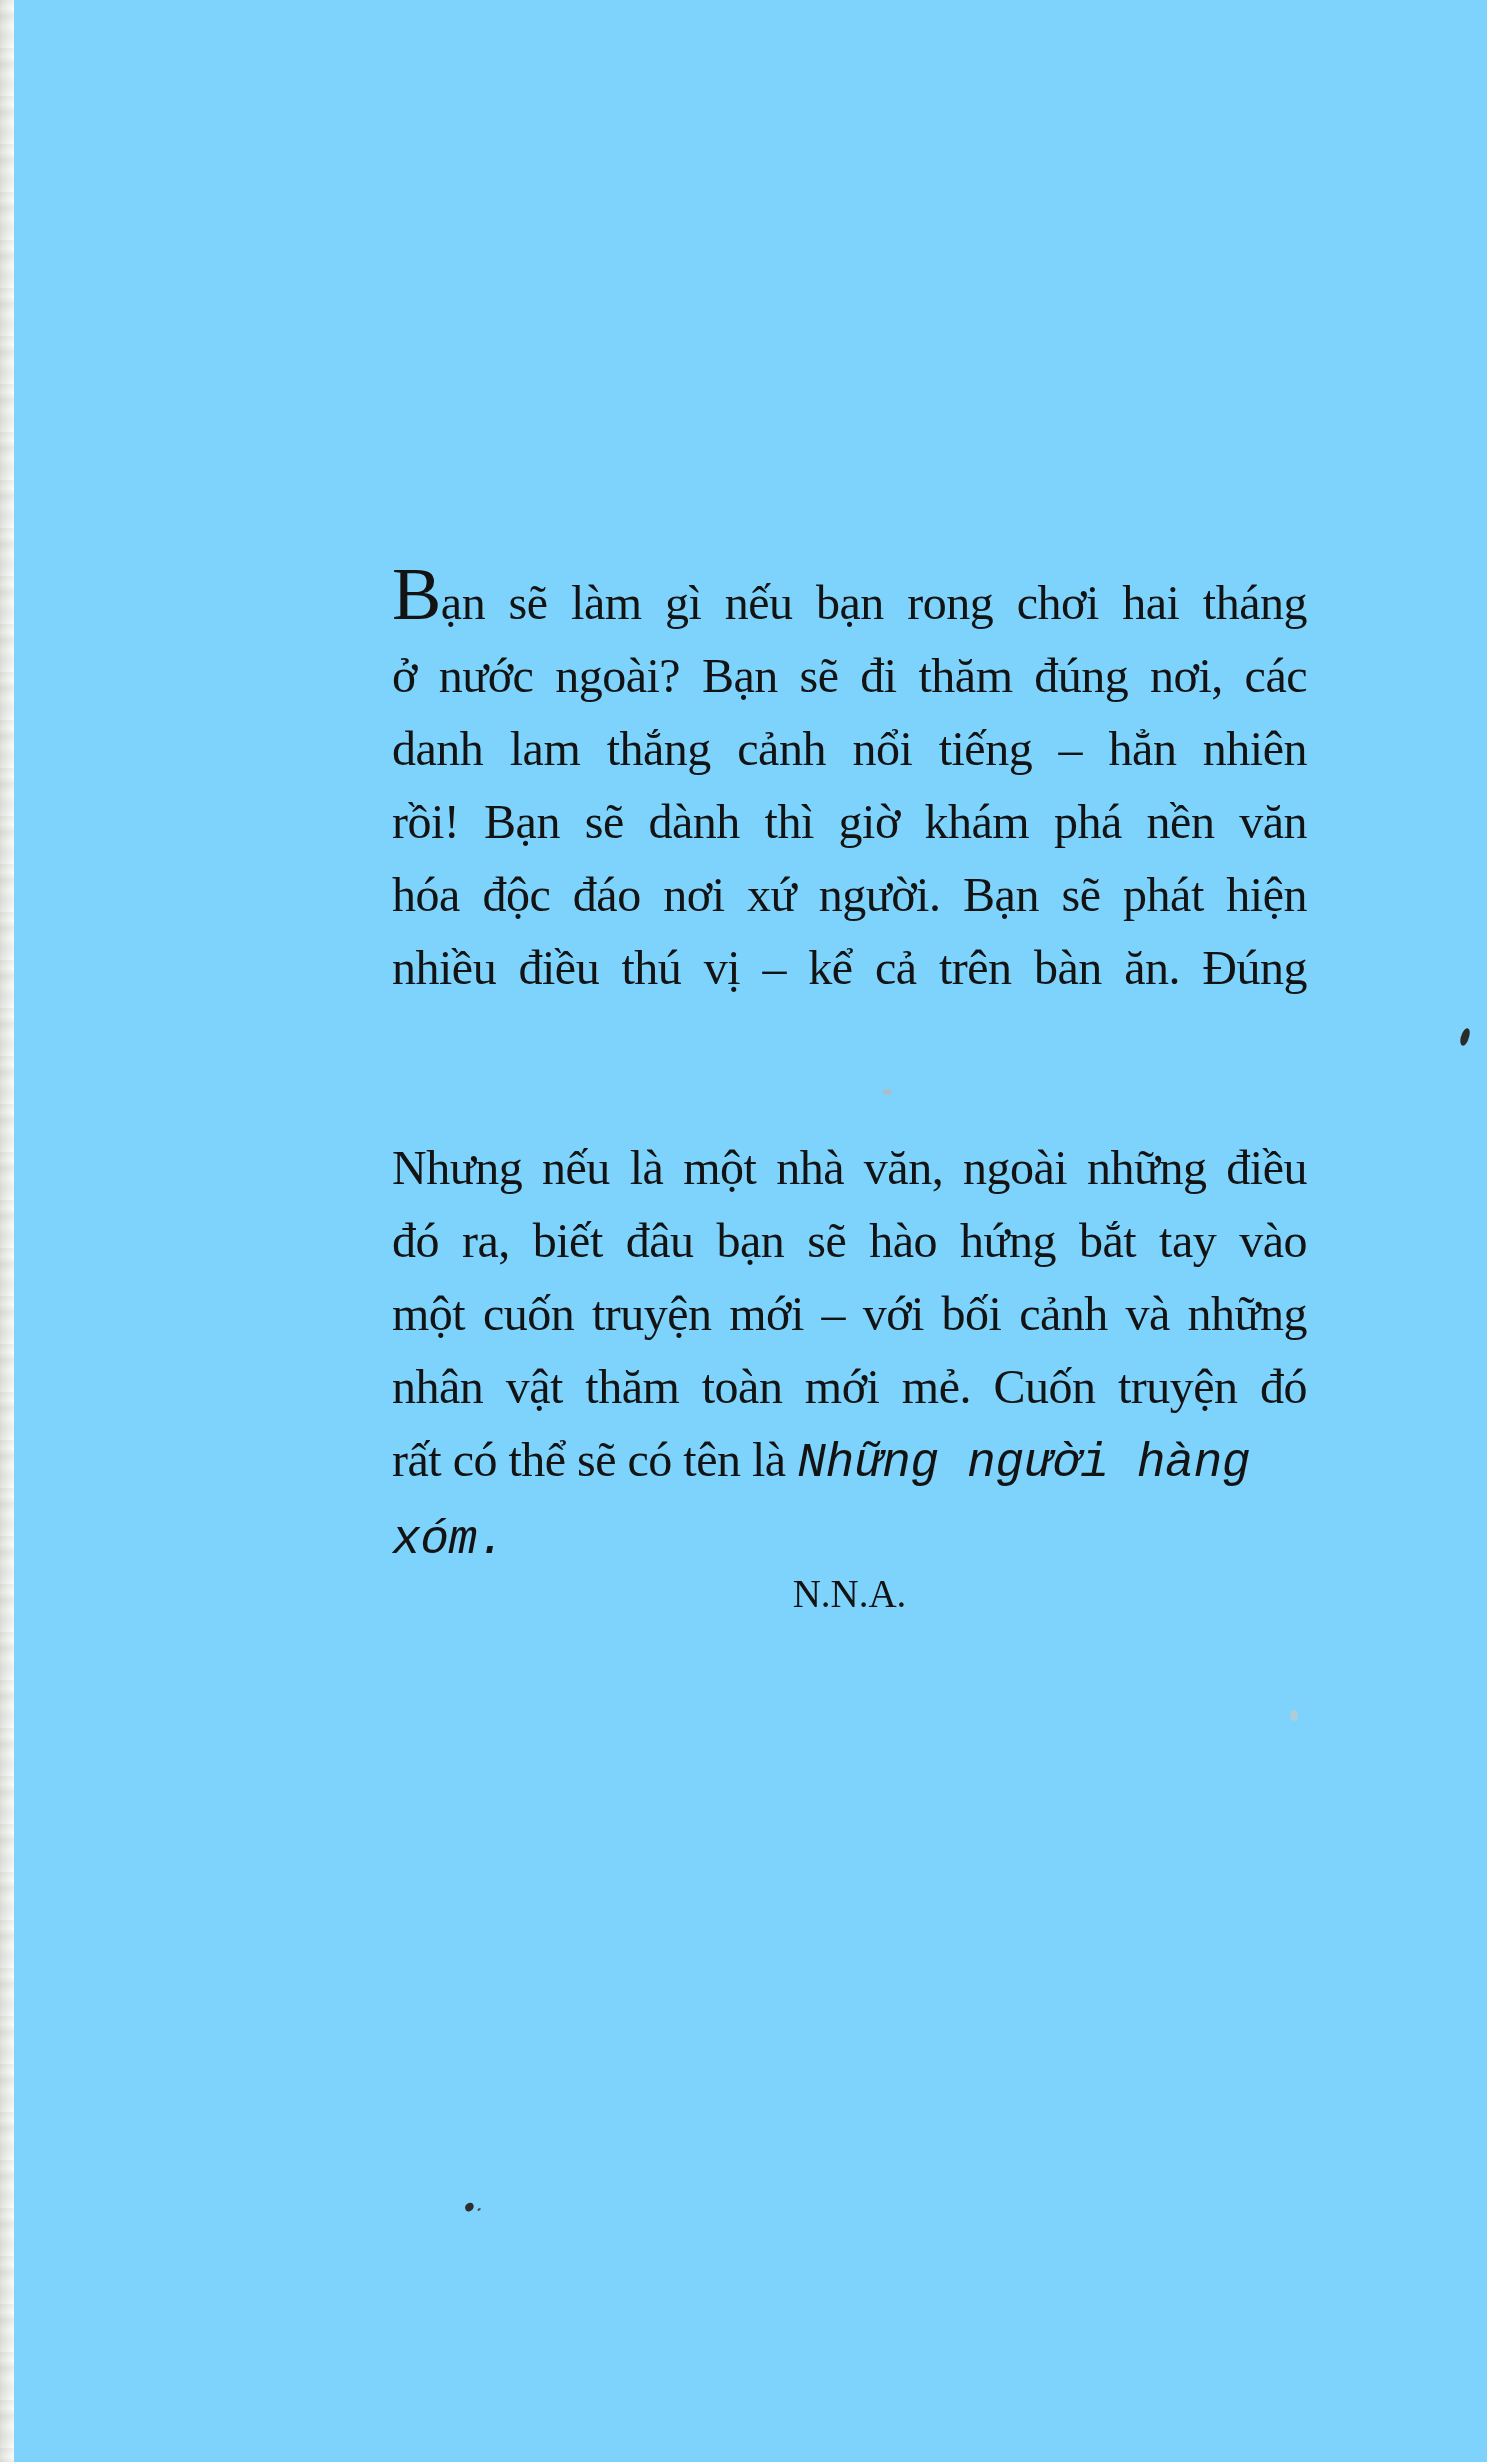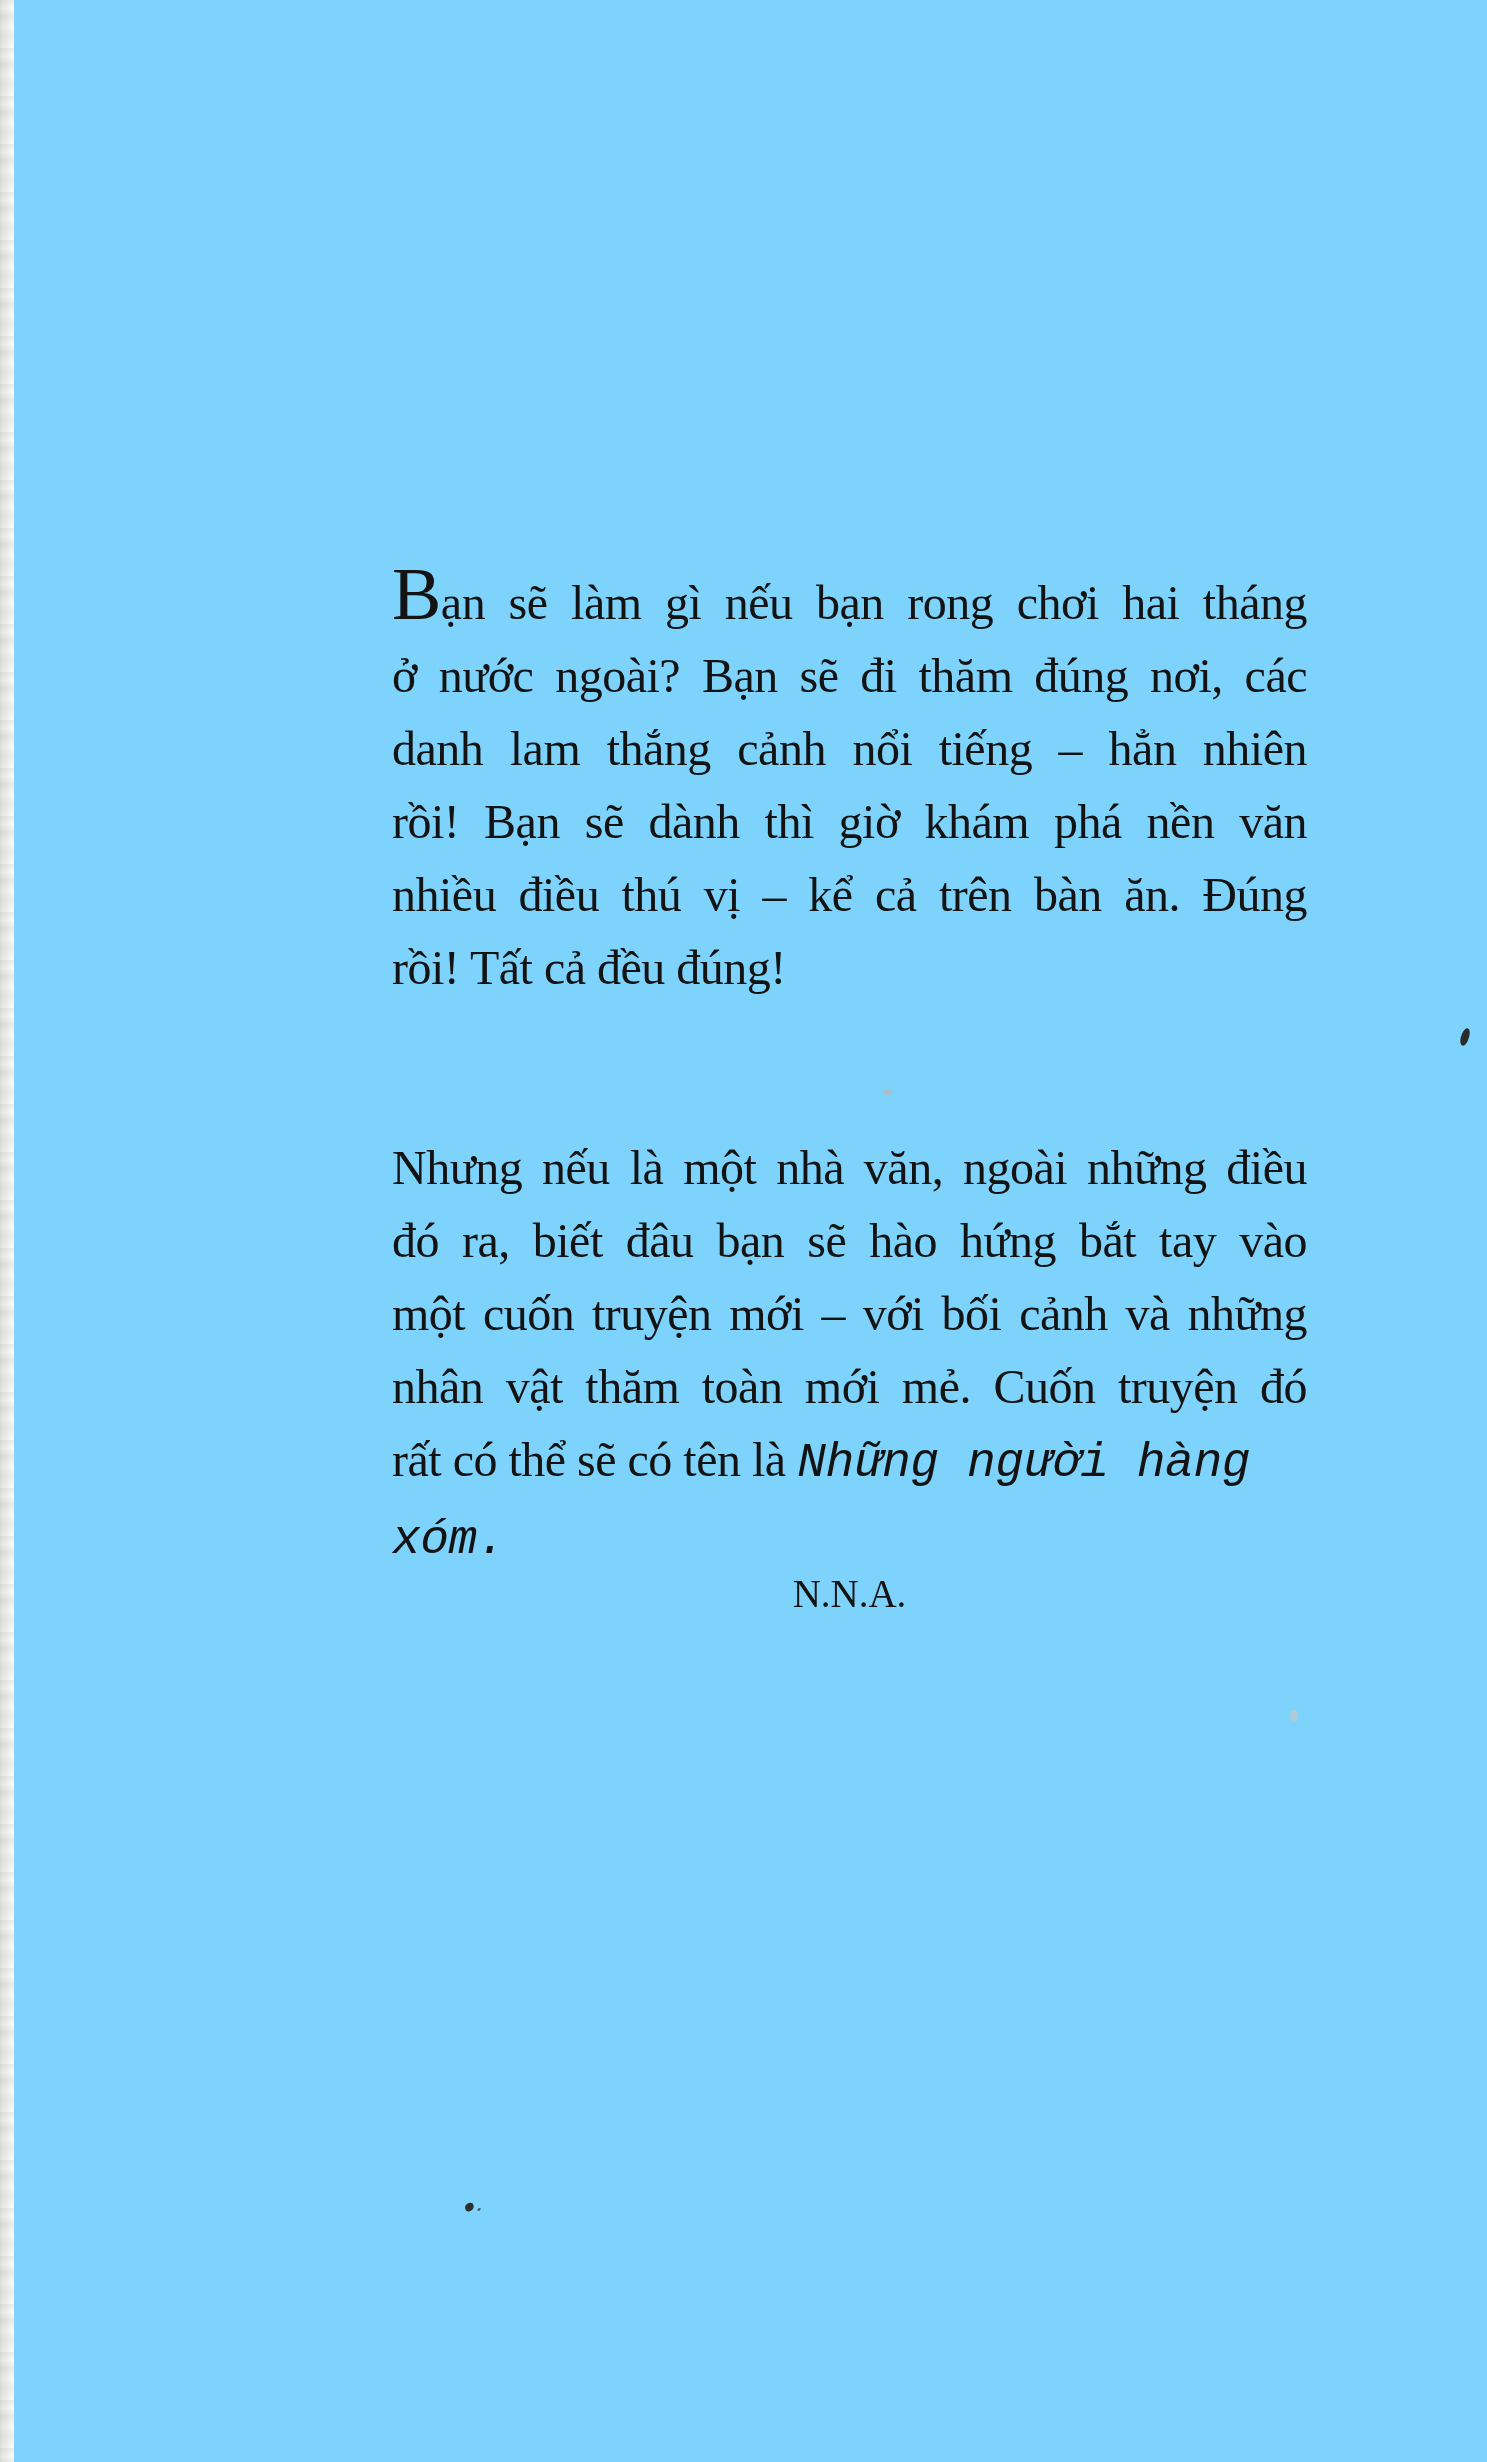--- a/index.html
+++ b/index.html
@@ -118,22 +118,22 @@
 
 <div class="page">
 
   <div class="scan-edge"></div>
 
   <div class="textblock para-1">
     <div class="line"><span class="dropcap">B</span><span>ạn sẽ làm gì nếu bạn rong chơi hai tháng</span></div>
     <div class="line">ở nước ngoài? Bạn sẽ đi thăm đúng nơi, các</div>
     <div class="line">danh lam thắng cảnh nổi tiếng – hẳn nhiên</div>
     <div class="line">rồi! Bạn sẽ dành thì giờ khám phá nền văn</div>
+    <div class="line">hóa độc đáo nơi xứ người. Bạn sẽ phát hiện</div>
     <div class="line">nhiều điều thú vị – kể cả trên bàn ăn. Đúng</div>
-    <div class="line last">rồi! Tất cả đều đúng!</div>
   </div>
 
   <div class="textblock para-2">
     <div class="line">Nhưng nếu là một nhà văn, ngoài những điều</div>
     <div class="line">đó ra, biết đâu bạn sẽ hào hứng bắt tay vào</div>
     <div class="line">một cuốn truyện mới – với bối cảnh và những</div>
     <div class="line">nhân vật thăm toàn mới mẻ. Cuốn truyện đó</div>
     <div class="line last"><span>rất có thể sẽ có tên là </span><span class="italic-title">Những người hàng xóm.</span></div>
   </div>
 

